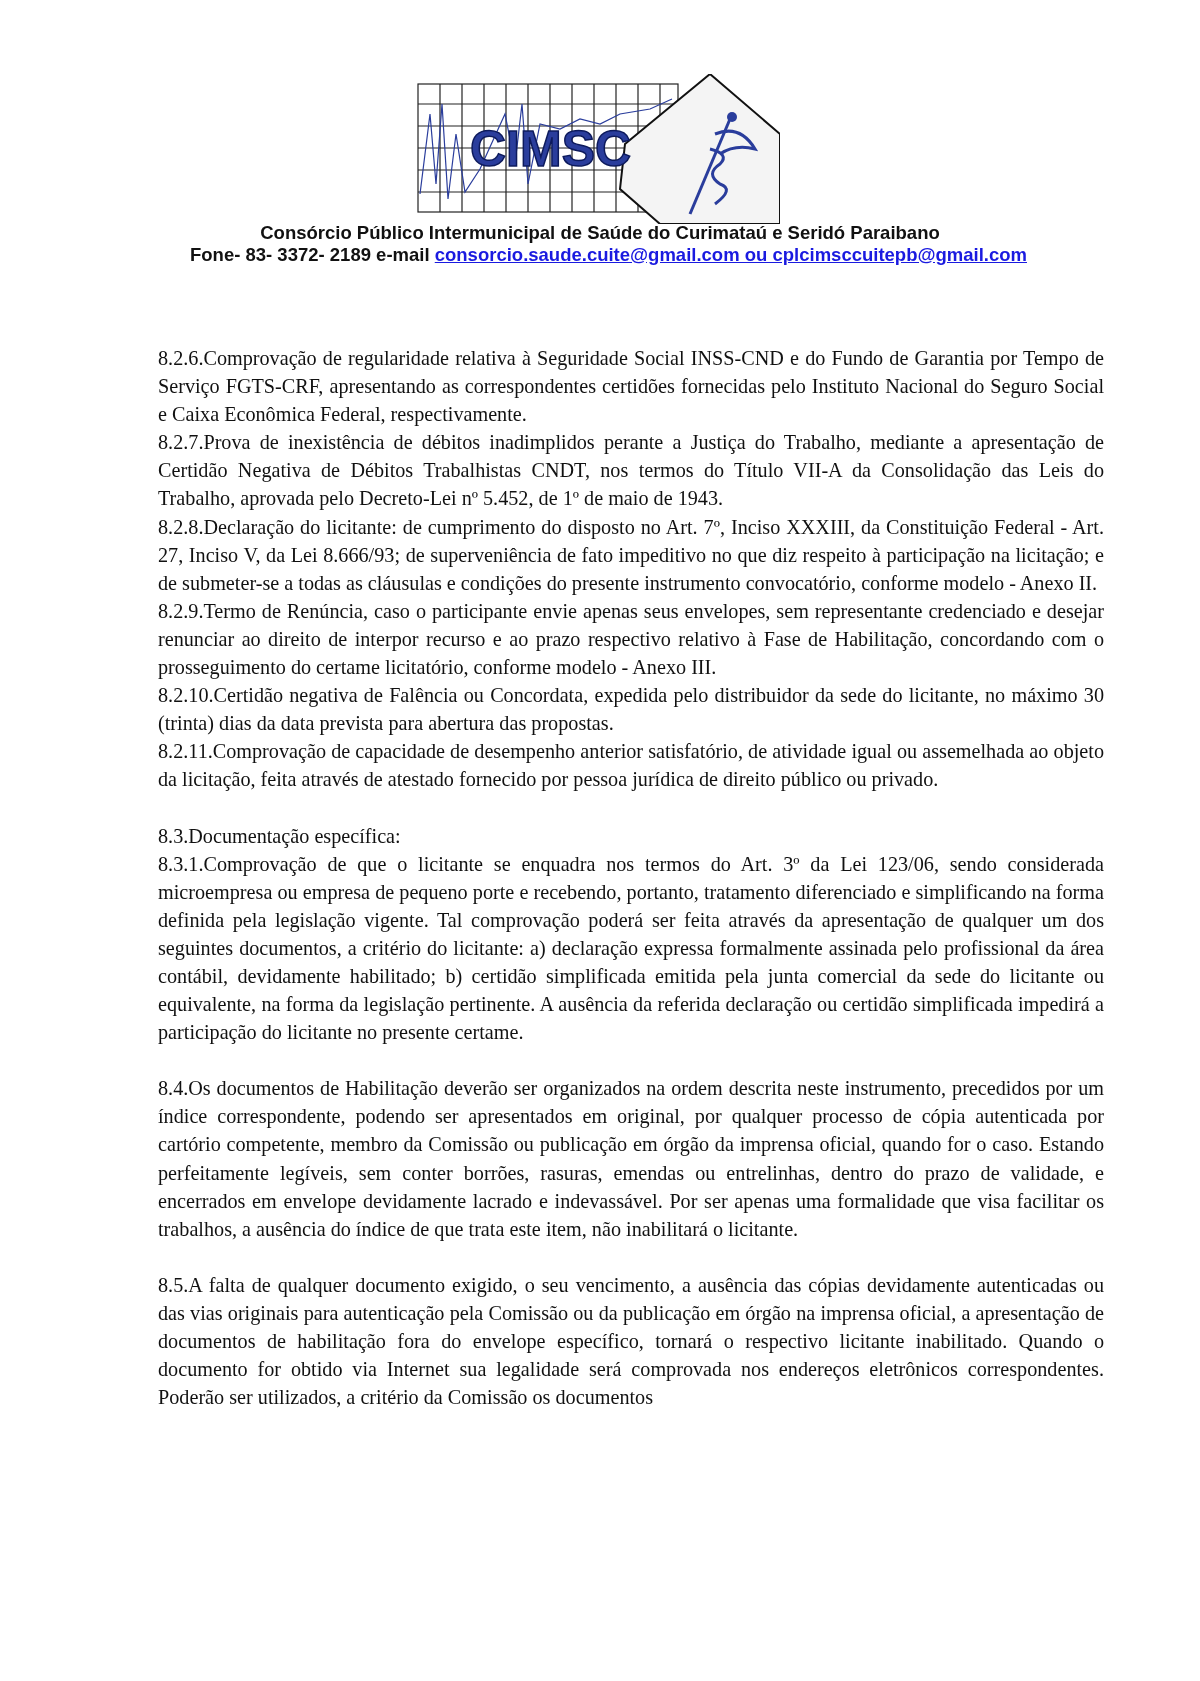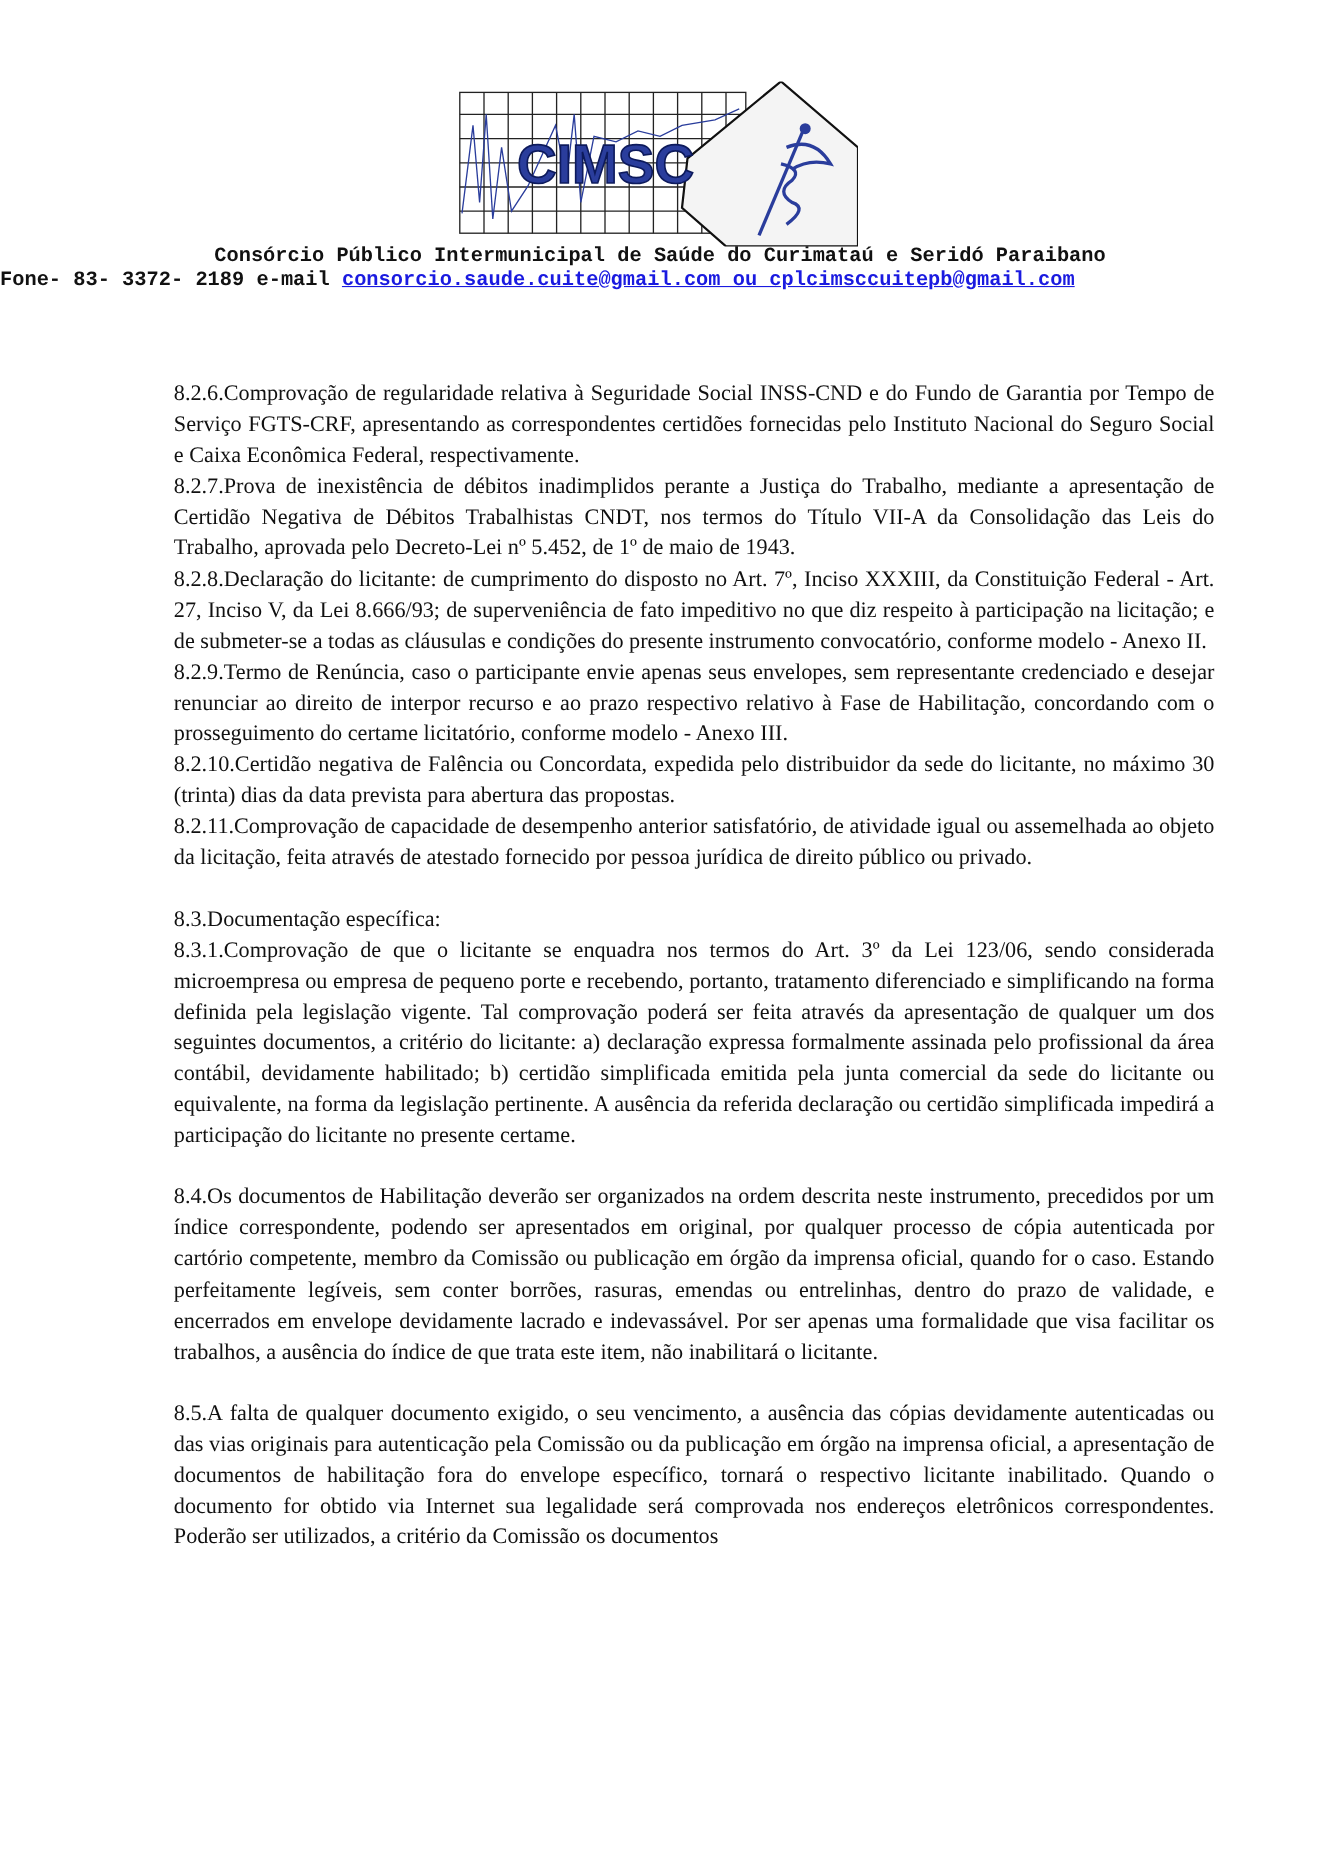--- a/index.html
+++ b/index.html
@@ -1,22 +1,22 @@
 <!DOCTYPE html>
 <html><head>
 <meta charset="utf-8">
 <style>
   html, body { margin: 0; padding: 0; background: #ffffff; }
   body { width: 1200px; height: 1681px; position: relative; overflow: hidden; }
   .header { position: absolute; left: 0; top: 0; width: 1200px; }
   .logo { position: absolute; left: 410px; top: 74px; width: 370px; height: 150px; }
   .head-lines { position: absolute; top: 222px; left: 0; width: 1200px; text-align: center;
-    font-family: Liberation Mono, monospace; font-weight: bold; font-size: 18.5px; color: #111; }
+    font-family: Liberation Sans, sans-serif; font-weight: bold; font-size: 18.5px; color: #111; }
   .head-lines div { height: 22px; line-height: 22px; white-space: nowrap; }
-  .head-lines .phone { text-align: left; }
+  .head-lines .phone { text-align: left; padding-left: 190px; }
   .head-lines a { color: #1a1ae0; text-decoration: underline; }
   .body { position: absolute; left: 158px; top: 344px; width: 946px;
     font-family: "Liberation Serif", serif; font-size: 20.2px; line-height: 28.1px; color: #111; }
   .body p { margin: 0; text-align: justify; }
   .body .gap { height: 28px; }
 </style>
 </head>
 <body>
 
 <div class="header">

